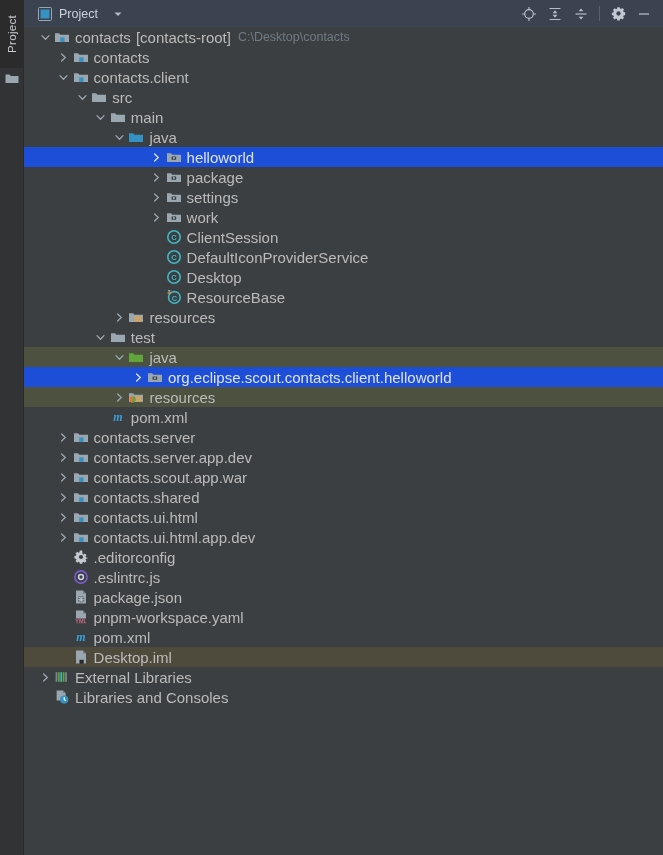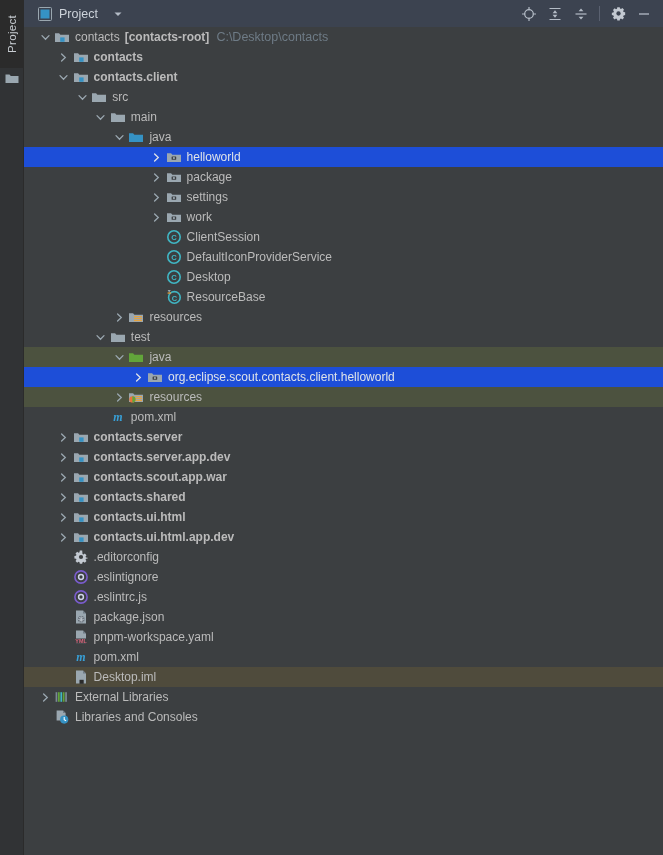--- a/index.html
+++ b/index.html
@@ -89,22 +89,22 @@
     width: 18px; height: 20px; flex: 0 0 18px;
     display: flex; align-items: center; justify-content: center;
   }
   .row .arrow.none { visibility: hidden; }
   .row .ico {
     width: 16px; height: 16px; flex: 0 0 16px;
     margin-right: 5px;
     display: flex; align-items: center; justify-content: center;
     position: relative;
   }
-  .row .txt { font-size: 12px; color: #bbbbbb; }
-  .row .txt.bold { font-weight: bold; color: #bbbbbb; }
+  .row .txt { font-size: 15px; color: #bbbbbb; }
+  .row .txt.bold { font-weight: normal; color: #bbbbbb; }
   .row .sub { color: #6e7b86; font-size: 12.5px; margin-left: 7px; }
   .row.sel { background: #1d4ed8; }
   .row.sel .txt, .row.sel .sub { color: #dfe3e8; }
   .row.testsrc { background: #4c523f; }
   .row.inactivesel { background: #4f4b3c; }
   .row.sel .arrow svg path { stroke: #dfe3e8; }
 
   svg { display: block; overflow: visible; }
 </style>
 </head>
@@ -572,31 +572,20 @@
     </div>
     <div class="row">
       <div style="flex: 0 0 auto; width: 30.6px; height: 20px;"></div>
       <div class="arrow none"></div>
       <div class="ico">
         <svg width="16" height="16" viewBox="0 0 16 16">
           <circle cx="8" cy="8" r="6.1" fill="none" stroke="#7a5ccc" stroke-width="1.6"></circle>
           <circle cx="8" cy="8" r="2.4" fill="none" stroke="#cfd3e8" stroke-width="1.5"></circle>
         </svg>
       </div>
-      <span class="txt">.eslintignore</span>
-    </div>
-    <div class="row">
-      <div style="flex: 0 0 auto; width: 30.6px; height: 20px;"></div>
-      <div class="arrow none"></div>
-      <div class="ico">
-        <svg width="16" height="16" viewBox="0 0 16 16">
-          <circle cx="8" cy="8" r="6.1" fill="none" stroke="#7a5ccc" stroke-width="1.6"></circle>
-          <circle cx="8" cy="8" r="2.4" fill="none" stroke="#cfd3e8" stroke-width="1.5"></circle>
-        </svg>
-      </div>
       <span class="txt">.eslintrc.js</span>
     </div>
     <div class="row">
       <div style="flex: 0 0 auto; width: 30.6px; height: 20px;"></div>
       <div class="arrow none"></div>
       <div class="ico">
         <svg width="16" height="16" viewBox="0 0 16 16">
           <path d="M3 1.5 H10 L13 4.6 V14.5 H3 Z" fill="#9aa7b0"></path>
           <path d="M10 1.5 L13 4.6 H10 Z" fill="#6f7b85"></path>
           <circle cx="8.2" cy="10.3" r="3.3" fill="#5c6670"></circle>

